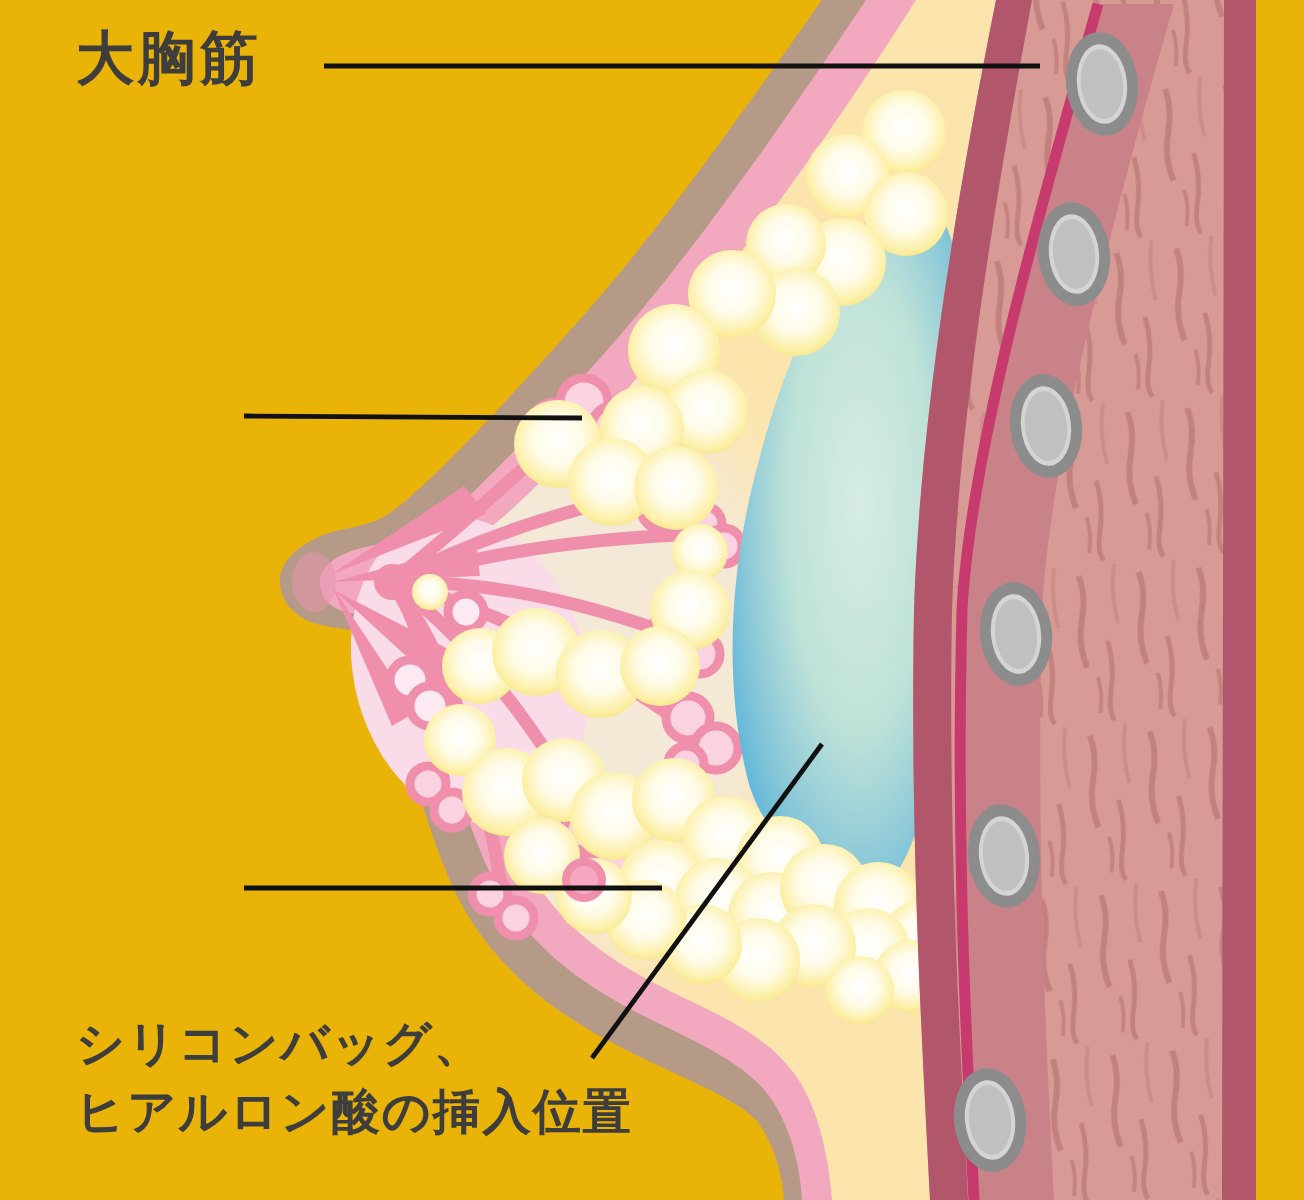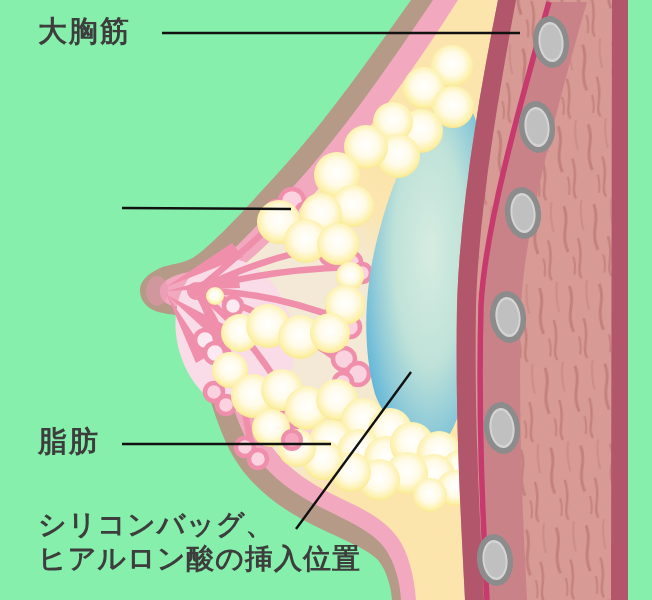--- a/index.html
+++ b/index.html
@@ -1,25 +1,25 @@
 <!DOCTYPE html>
 <html><head>
 <meta charset="utf-8">
 <style>
   html,body{margin:0;padding:0;background:#fff;}
   .stage{
-    position:relative;width:652px;height:600px;background:#86efac;overflow:hidden;
-    font-family:Liberation Serif, serif;
+    position:relative;width:652px;height:600px;background:#eab308;overflow:hidden;
+    font-family:Liberation Mono, monospace;
   }
   .stage svg{position:absolute;left:0;top:0;}
   .label{
     position:absolute;font-weight:700;color:#3d3d3d;font-size:29px;
     letter-spacing:2px;white-space:nowrap;line-height:1.1;
   }
-  .label-implant{font-size:28px;line-height:34px;letter-spacing:1px;}
+  .label-implant{font-size:24px;line-height:34px;letter-spacing:1px;}
 </style>
 </head>
 <body>
 
 <div class="stage">
 
 <svg width="652" height="600" viewBox="0 0 652 600">
   <defs>
     <radialGradient id="globuleGrad" cx="0.5" cy="0.45" r="0.62">
       <stop offset="0" stop-color="#ffffff"></stop>
@@ -212,20 +212,19 @@
     <line x1="162" y1="33" x2="520" y2="33"></line>
     <line x1="122" y1="208" x2="291" y2="209"></line>
     <line x1="122" y1="444" x2="331" y2="444"></line>
     <line x1="296" y1="529" x2="411" y2="372"></line>
   </g>
 </svg>
 
   <div class="label" style="left:38px;top:16px;">大胸筋</div>
 
 
-  <div class="label" style="left:38px;top:426px;">脂肪</div>
 
   <div class="label label-implant" style="left:38px;top:508px;">
     <div>シリコンバッグ、</div>
     <div>ヒアルロン酸の挿入位置</div>
   </div>
 
 </div>
 
 </body></html>

